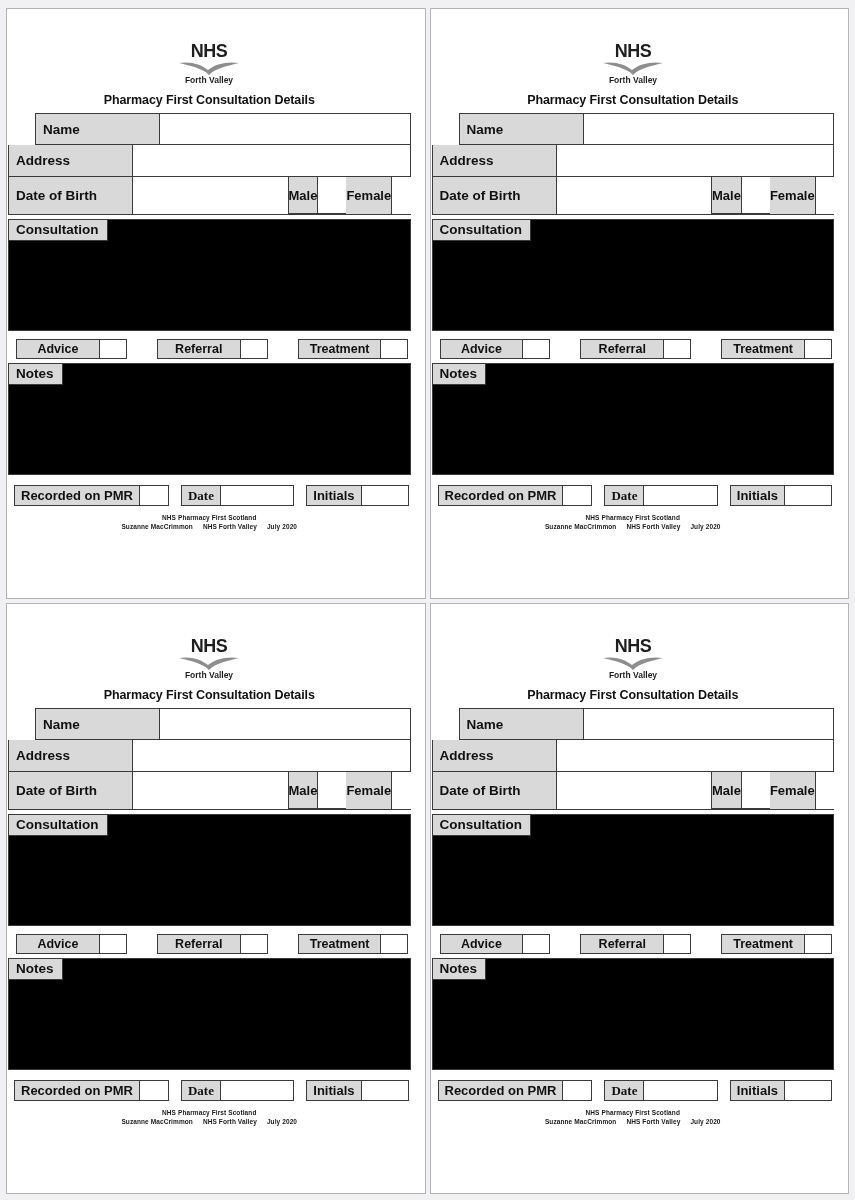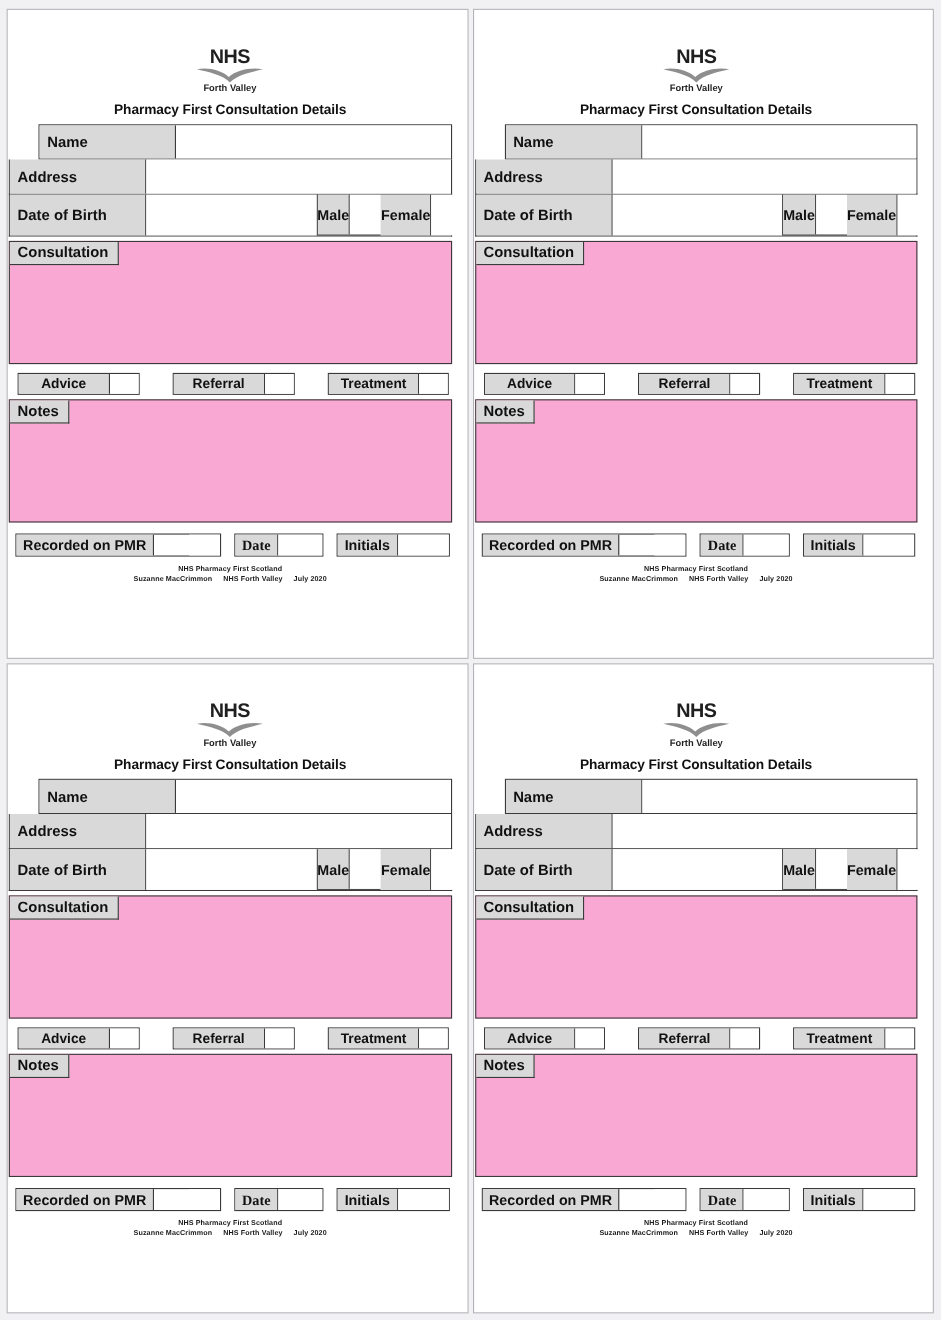--- a/index.html
+++ b/index.html
@@ -119,21 +119,21 @@
   }
   .sex-tick {
     width: 28px;
     background: #ffffff;
   }
 
   
   .bigbox {
     border: 1.5px solid #3a3a3a;
     box-sizing: border-box;
-    background: #f9a8d4;
+    background: #000000;
     position: relative;
     margin-top: 4px;
   }
   .bigbox .tag {
     display: inline-block;
     background: #d9d9d9;
     border-right: 1.5px solid #3a3a3a;
     border-bottom: 1.5px solid #3a3a3a;
     font-weight: bold;
     font-size: 13.5px;
@@ -196,21 +196,21 @@
     font-size: 13px;
     color: #111;
     display: flex;
     align-items: center;
     padding: 0 6px;
     border-right: 1.5px solid #3a3a3a;
     white-space: nowrap;
   }
   .rec .rec-field { background: #ffffff; }
 
-  .rec-pmr { flex: 0 0 auto; gap: 32px; }
+  .rec-pmr { flex: 0 0 auto; }
   .rec-pmr .rec-field { width: 28px; }
   .rec-date { flex: 1; font-family: Liberation Serif, serif; }
   .rec-date .rec-field { flex: 1; }
   .rec-init { flex: 0 0 auto; }
   .rec-init .rec-field { width: 46px; }
 
   
   .credit {
     margin-top: 7px;
     text-align: center;

